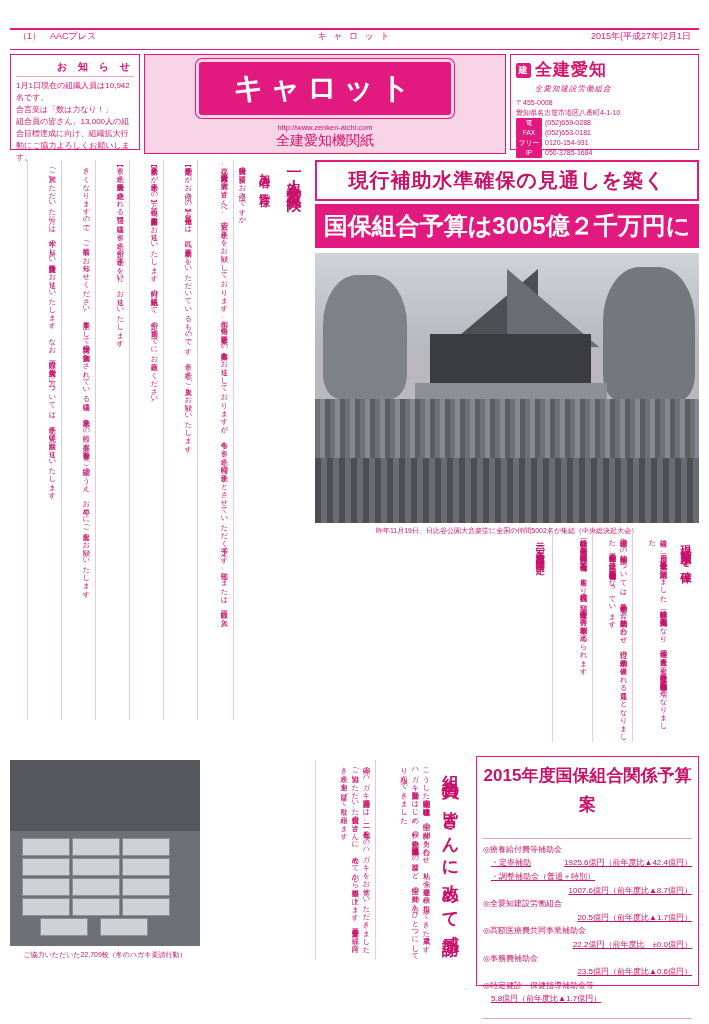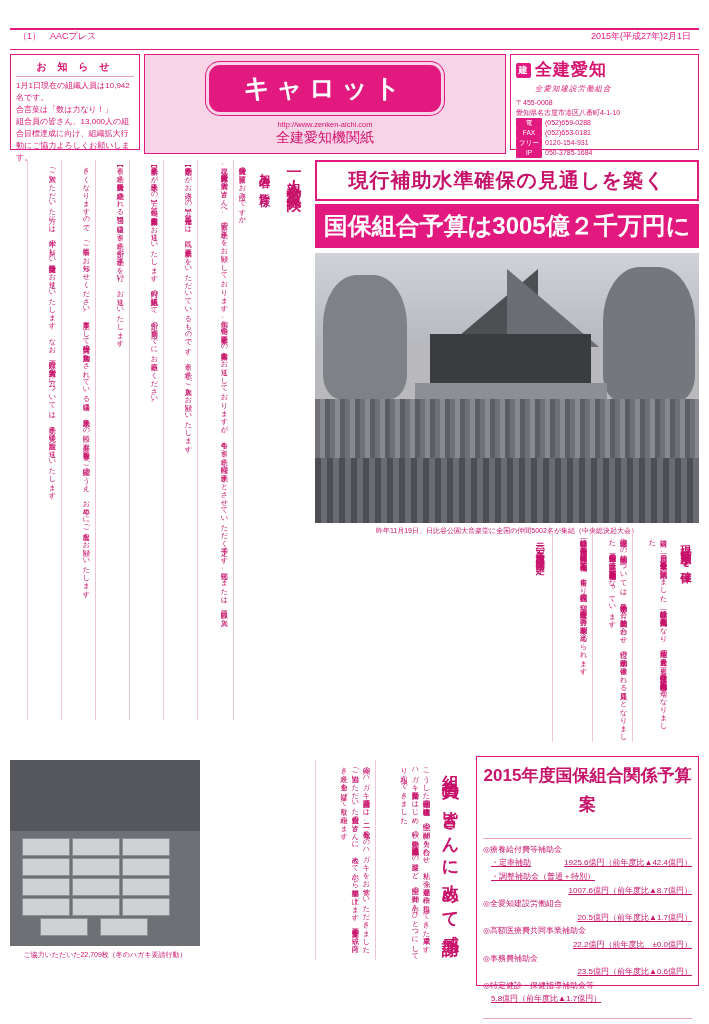--- a/index.html
+++ b/index.html
@@ -23,33 +23,33 @@
   .topbar .l{flex:1;text-align:left;}
   .topbar .r{flex:1;text-align:right;}
   
   .masthead{position:absolute;left:10px;top:54px;width:689px;height:100px;}
   .notice{
     position:absolute;left:0;top:0;width:130px;height:96px;
     border:1px solid #e2197e;box-sizing:border-box;
     font-size:8px;line-height:1.5;color:#d6136e;padding:4px 5px;
   }
   .notice .ttl{
-    text-align:center;font-size:10px;letter-spacing:4px;font-weight:bold;
+    text-align:right;font-size:10px;letter-spacing:4px;font-weight:bold;
     border-bottom:1px solid #e8a0c4;padding-bottom:2px;margin-bottom:3px;
   }
   .logoarea{
     position:absolute;left:134px;top:0;width:362px;height:100px;
     background:#f7d4e6;
     border:1px solid #e2197e;box-sizing:border-box;
     display:flex;flex-direction:column;align-items:center;justify-content:center;
     overflow:hidden;
   }
   .logoarea .ribbon{
-    background:#e2197e;color:#fff;font-size:26px;letter-spacing:6px;
-    padding:6px 34px;border-radius:11px;font-weight:bold;
+    background:#e2197e;color:#fff;font-size:30px;letter-spacing:6px;
+    padding:6px 34px;border-radius:3px;font-weight:bold;
     box-shadow:0 0 0 3px #f7d4e6, 0 0 0 4px #e2197e;
     margin-top:4px;
   }
   .logoarea .url{font-size:7.5px;margin-top:8px;color:#d6136e;}
   .logoarea .sub{font-size:14px;color:#d6136e;}
   .orgbox{
     position:absolute;right:0;top:0;width:189px;height:96px;
     border:1px solid #e2197e;box-sizing:border-box;padding:3px 5px;
     font-size:7px;line-height:1.45;color:#d6136e;
   }
@@ -145,20 +145,21 @@
   .budget .tot{border-top:1px solid #e8a0c4;margin-top:12px;padding-top:3px;gap:30px;}
   .budget .note{font-size:6.5px;margin-top:2px;}
 </style>
 </head>
 <body>
 
 <div class="page">
 
   <div class="topbar">
     <span class="l">（1）　AACプレス</span>
+    <span class="c">キ ャ ロ ッ ト</span>
     <span class="r">2015年(平成27年)2月1日</span>
   </div>
 
   <div class="masthead">
 
     <div class="notice">
       <div class="ttl">お 知 ら せ</div>
       <div style="white-space:pre-line;">1月1日現在の組織人員は10,942名です。
 合言葉は「数は力なり！」
 組合員の皆さん、13,000人の組合目標達成に向け、組織拡大行動にご協力よろしくお願いします。</div>

